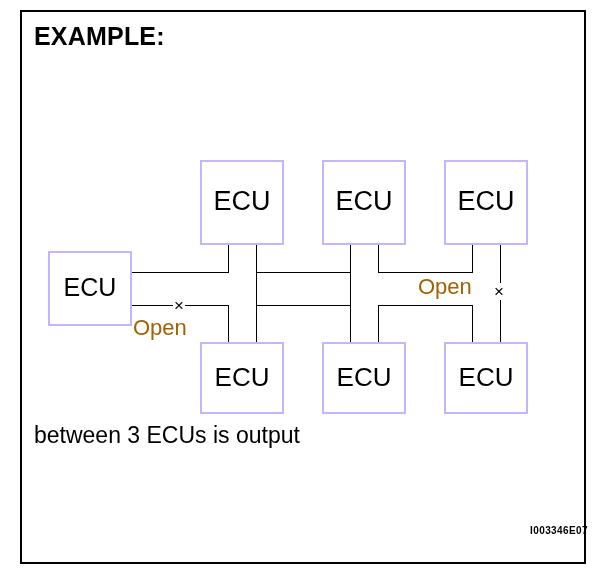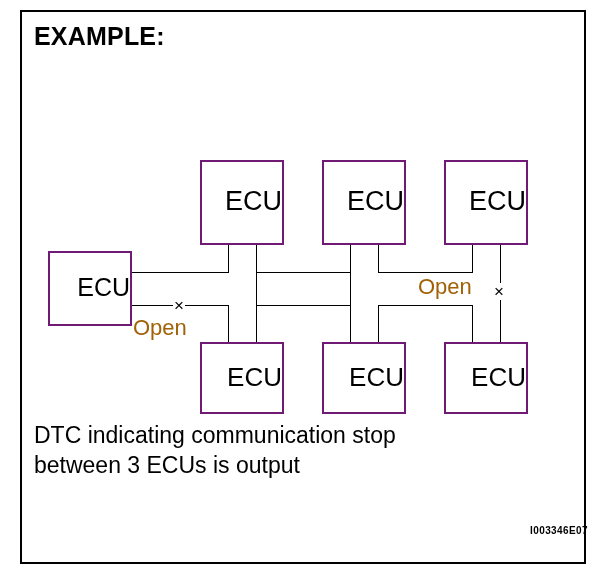--- a/index.html
+++ b/index.html
@@ -34,26 +34,26 @@
     top: 22px;
     font-size: 25px;
     font-weight: bold;
     color: #000000;
     letter-spacing: 0.2px;
     white-space: nowrap;
   }
   
   .ecu {
     position: absolute;
-    border: 2px solid #701a75;
+    border: 2px solid #c4b5fd;
     box-sizing: border-box;
     background: #ffffff;
     display: flex;
     align-items: center;
-    justify-content: flex-end;
+    justify-content: center;
     z-index: 5;
   }
   .ecu span {
     font-size: 27px;
     color: #000000;
     line-height: 1;
     position: relative;
     top: -1px;
   }
   .ecu-top  { top: 160px; width: 84px; height: 85px; }
@@ -182,19 +182,18 @@
     <span>ECU</span>
   </div>
   <div class="ecu ecu-bot" id="ecu-b2">
     <span>ECU</span>
   </div>
   <div class="ecu ecu-bot" id="ecu-b3">
     <span>ECU</span>
   </div>
 
   <div id="caption">
-    <div>DTC indicating communication stop</div>
     <div>between 3 ECUs is output</div>
   </div>
 
   <div id="figure-id">I003346E07</div>
 
 </div>
 
 </body></html>

